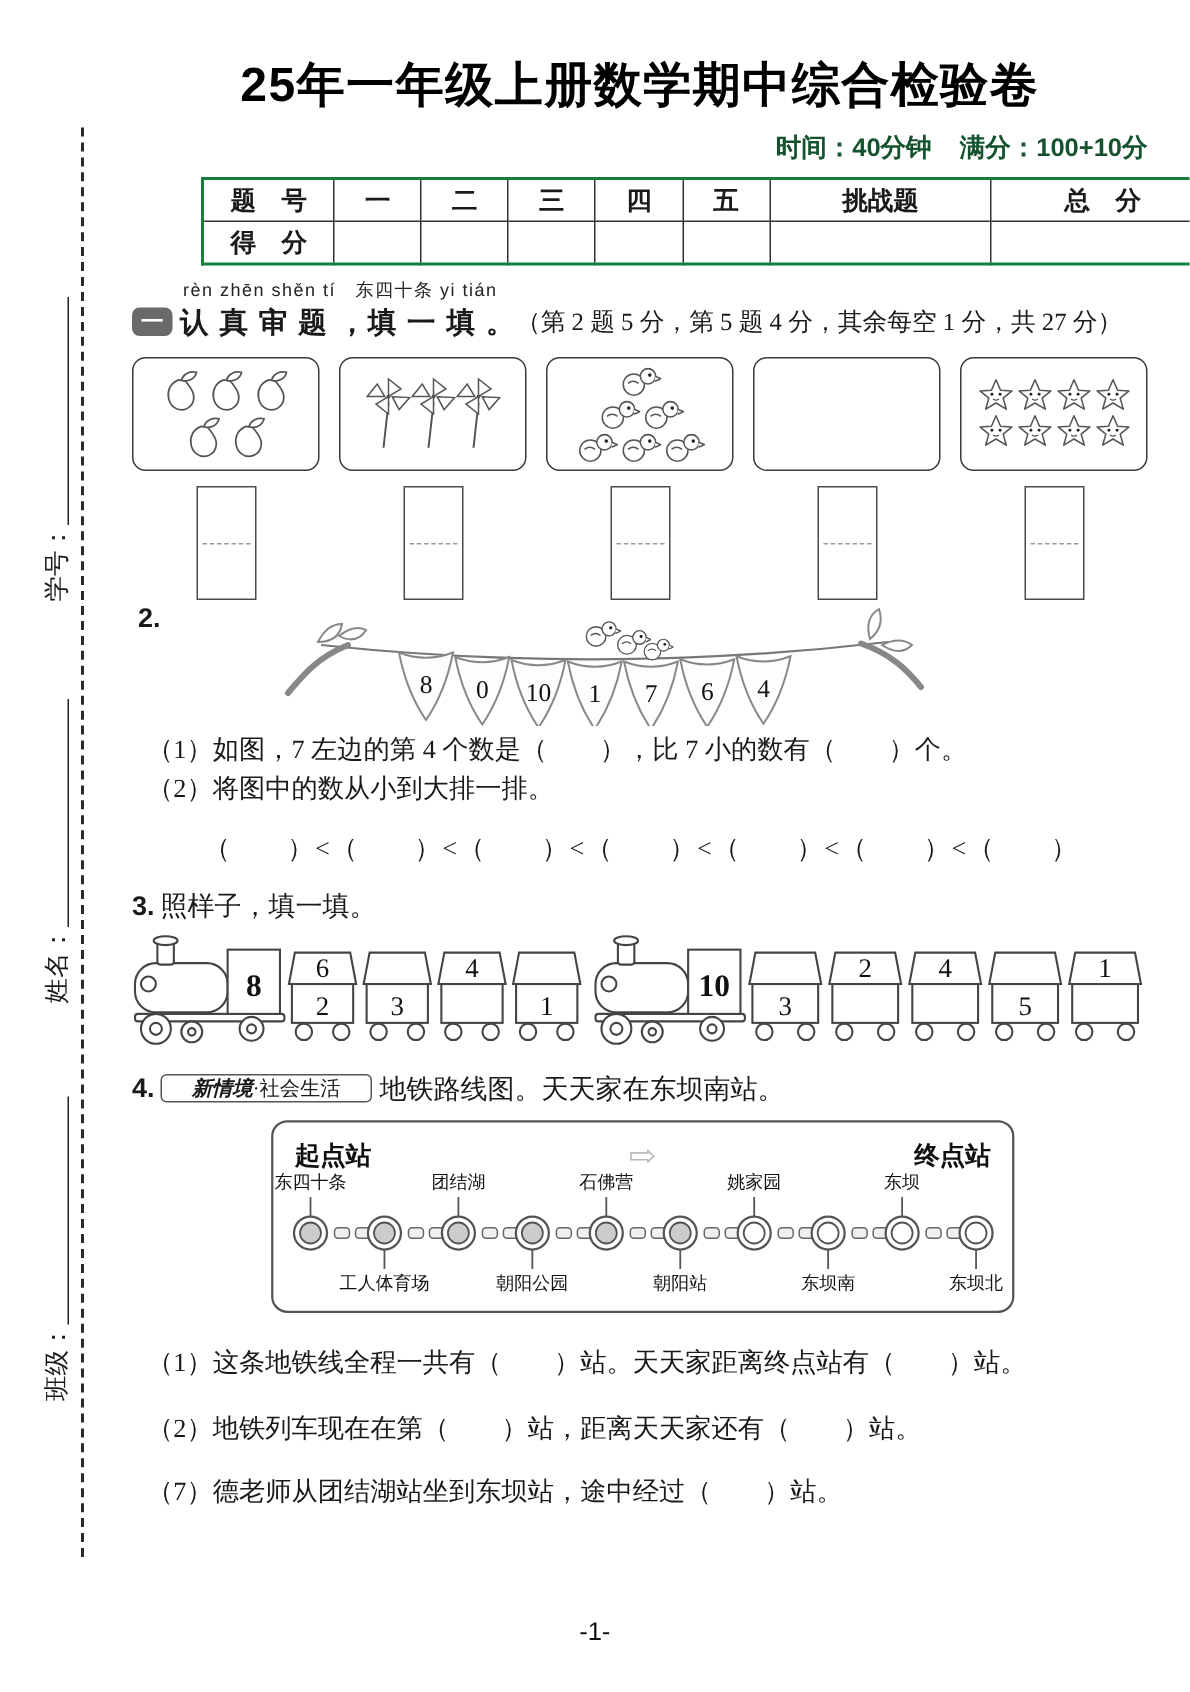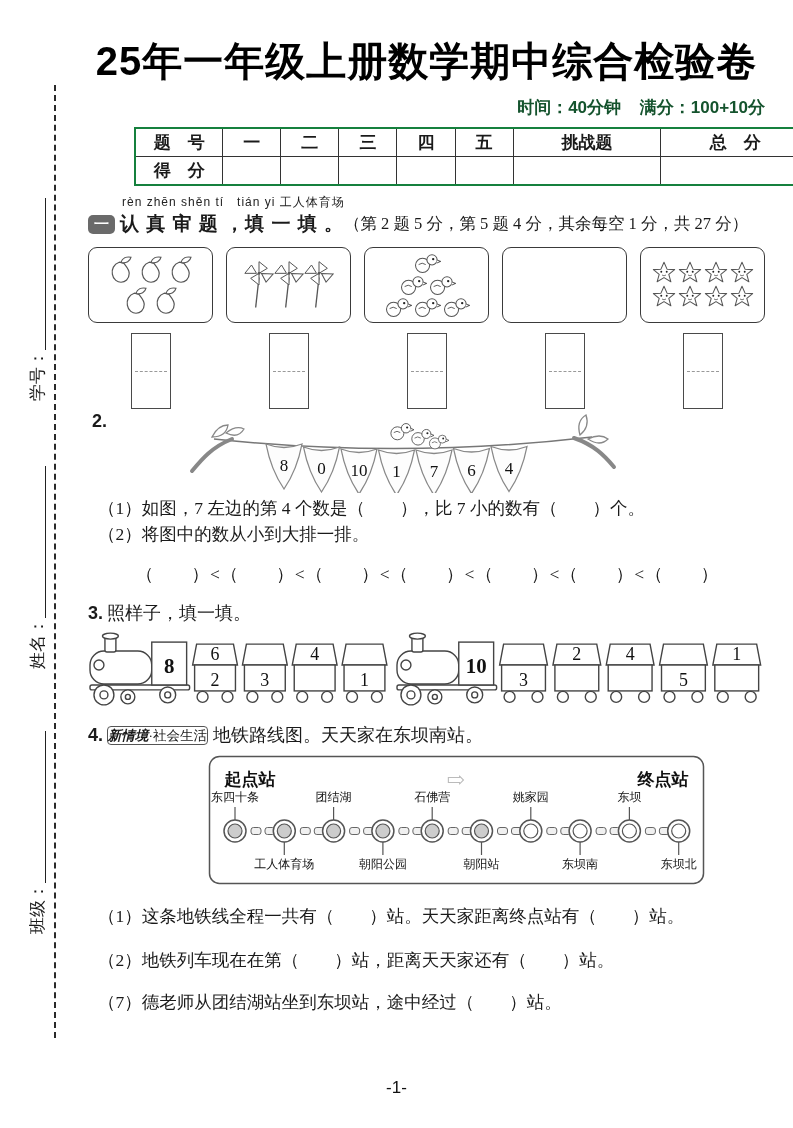--- a/index.html
+++ b/index.html
@@ -12,21 +12,21 @@
   
   #sidebar-divider{position:absolute;left:54px;top:85px;height:953px;border-left:2px dashed #2a2a2a;}
   .sb-field{
     position:absolute;left:-80px;width:228px;height:30px;
     transform:rotate(-90deg);
     font-size:17px;white-space:nowrap;display:flex;align-items:flex-end;
   }
   .sb-line{display:inline-block;width:152px;border-bottom:1.6px solid #222;margin-bottom:3px;}
   
   #content{position:absolute;left:88px;top:0;width:677px;}
-  #page-title{margin-top:38px;text-align:center;font-size:40px;font-weight:900;letter-spacing:1px;line-height:1.15;color:#000;}
+  #page-title{margin-top:38px;text-align:center;font-size:32px;font-weight:900;letter-spacing:1px;line-height:1.15;color:#000;}
   #exam-meta{margin-top:12px;text-align:right;font-size:17px;font-weight:bold;color:#14532d;}
   #exam-meta span{margin-left:14px;}
   
   #score-table{margin-top:8px;width:100%;border-collapse:collapse;border:2px solid #15803d;margin-left:46px;}
   #score-table td{border:1.3px solid #333;height:27px;text-align:center;font-size:17px;font-weight:bold;padding:0 2px;}
   #score-table td:first-child{width:13%;}
   
   #pinyin{margin:8px 0 0 34px;font-size:12px;color:#222;letter-spacing:1px;}
   #section-one-header{display:flex;align-items:center;font-size:19px;}
   #section-badge{display:inline-flex;align-items:center;justify-content:center;width:27px;height:19px;background:#6a6a6a;border-radius:5px;color:#fff;font-weight:bold;font-size:15px;margin-right:5px;flex:0 0 auto;}
@@ -45,23 +45,23 @@
   .q1-ans-box{width:38px;height:74px;border:1.6px solid #4a4a4a;position:relative;}
   .q1-ans-box::after{content:"";position:absolute;left:3px;right:3px;top:50%;border-top:1.6px dashed #999;}
   
   #q2-block{position:relative;margin-top:0;height:84px;}
   #q2-num{position:absolute;left:4px;top:2px;}
   #q2-banner{position:absolute;left:100px;top:0;}
   
   #q3-trains{margin-top:4px;display:flex;gap:4px;align-items:flex-end;}
   
   #q4-head{margin-top:14px;font-size:18px;display:flex;align-items:center;}
-  #new-context-badge{display:inline-block;border:1.2px solid #555;border-radius:4px;padding:0 0;font-size:13.5px;line-height:17px;margin-right:5px;white-space:nowrap;}
+  #new-context-badge{display:inline-block;border:1.2px solid #555;border-radius:4px;padding:0 20px;font-size:13.5px;line-height:17px;margin-right:5px;white-space:nowrap;}
   #new-context-badge b{font-style:italic;}
-  #subway-wrap{margin-top:8px;margin-left:120px;}
+  #subway-wrap{margin-top:8px;margin-left:92px;}
   #q4-sub1{margin-top:14px;}
   #q4-sub2{margin-top:18px;}
   #q4-sub3{margin-top:16px;}
   #q2-sub1{margin-top:2px;}
   #q2-sub2{margin-top:0;}
   #q2-ineq{margin-top:14px;margin-left:48px;letter-spacing:1px;}
   
   #page-footer{position:absolute;left:0;right:0;top:1078px;text-align:center;font-size:17px;font-family:"Liberation Sans","DejaVu Sans",sans-serif;color:#111;}
   svg text{font-family:"Liberation Serif","DejaVu Serif",serif;}
 </style>
@@ -143,21 +143,21 @@
           <td></td>
           <td></td>
           <td></td>
           <td></td>
           <td></td>
           <td></td>
         </tr>
     </tbody>
   </table>
 
-  <div id="pinyin" class="sans">rèn zhēn shěn tí　tián yi 工人体育场</div>
+  <div id="pinyin" class="sans">rèn zhēn shěn tí　东四十条 yi tián</div>
 
   <div id="section-one-header" class="sans">
     <span id="section-badge">一</span>
     <span id="section-one-title">认 真 审 题 ，填 一 填 。</span>
     <span id="section-one-note">（第 2 题 5 分，第 5 题 4 分，其余每空 1 分，共 27 分）</span>
   </div>
 
   <div id="q1-boxes">
       <div class="q1-box">
         <div class="q1-row">

